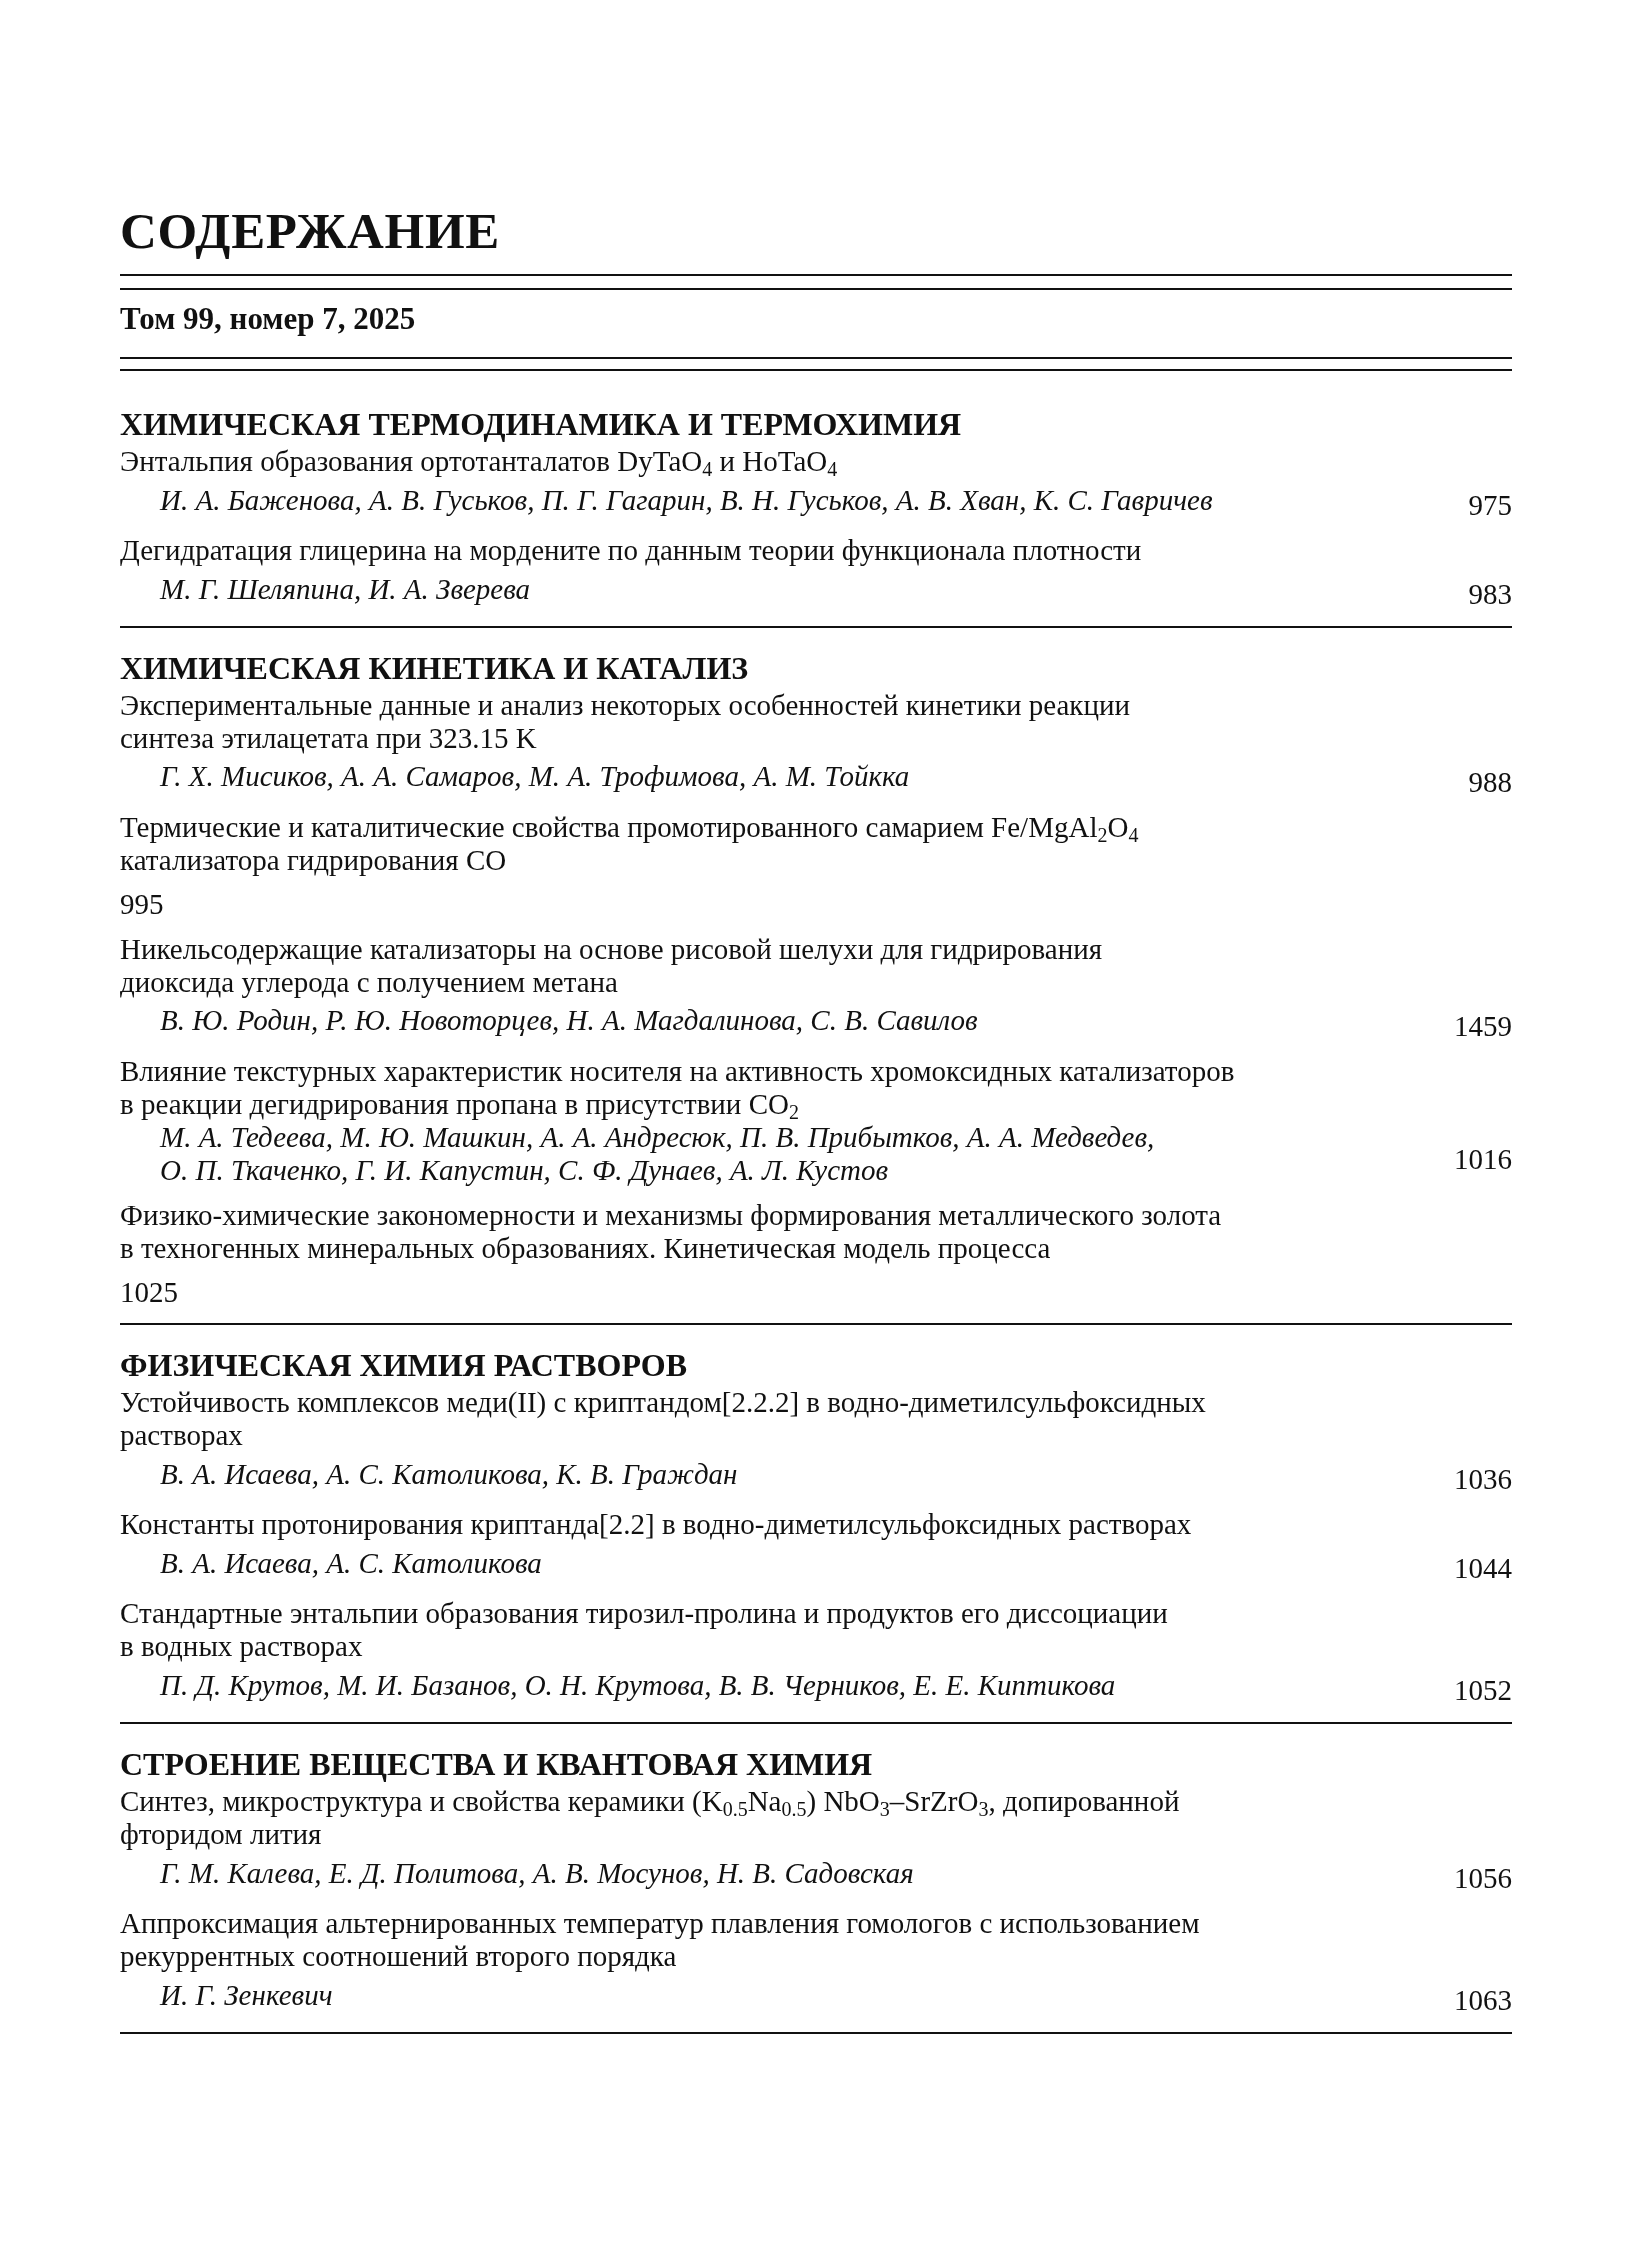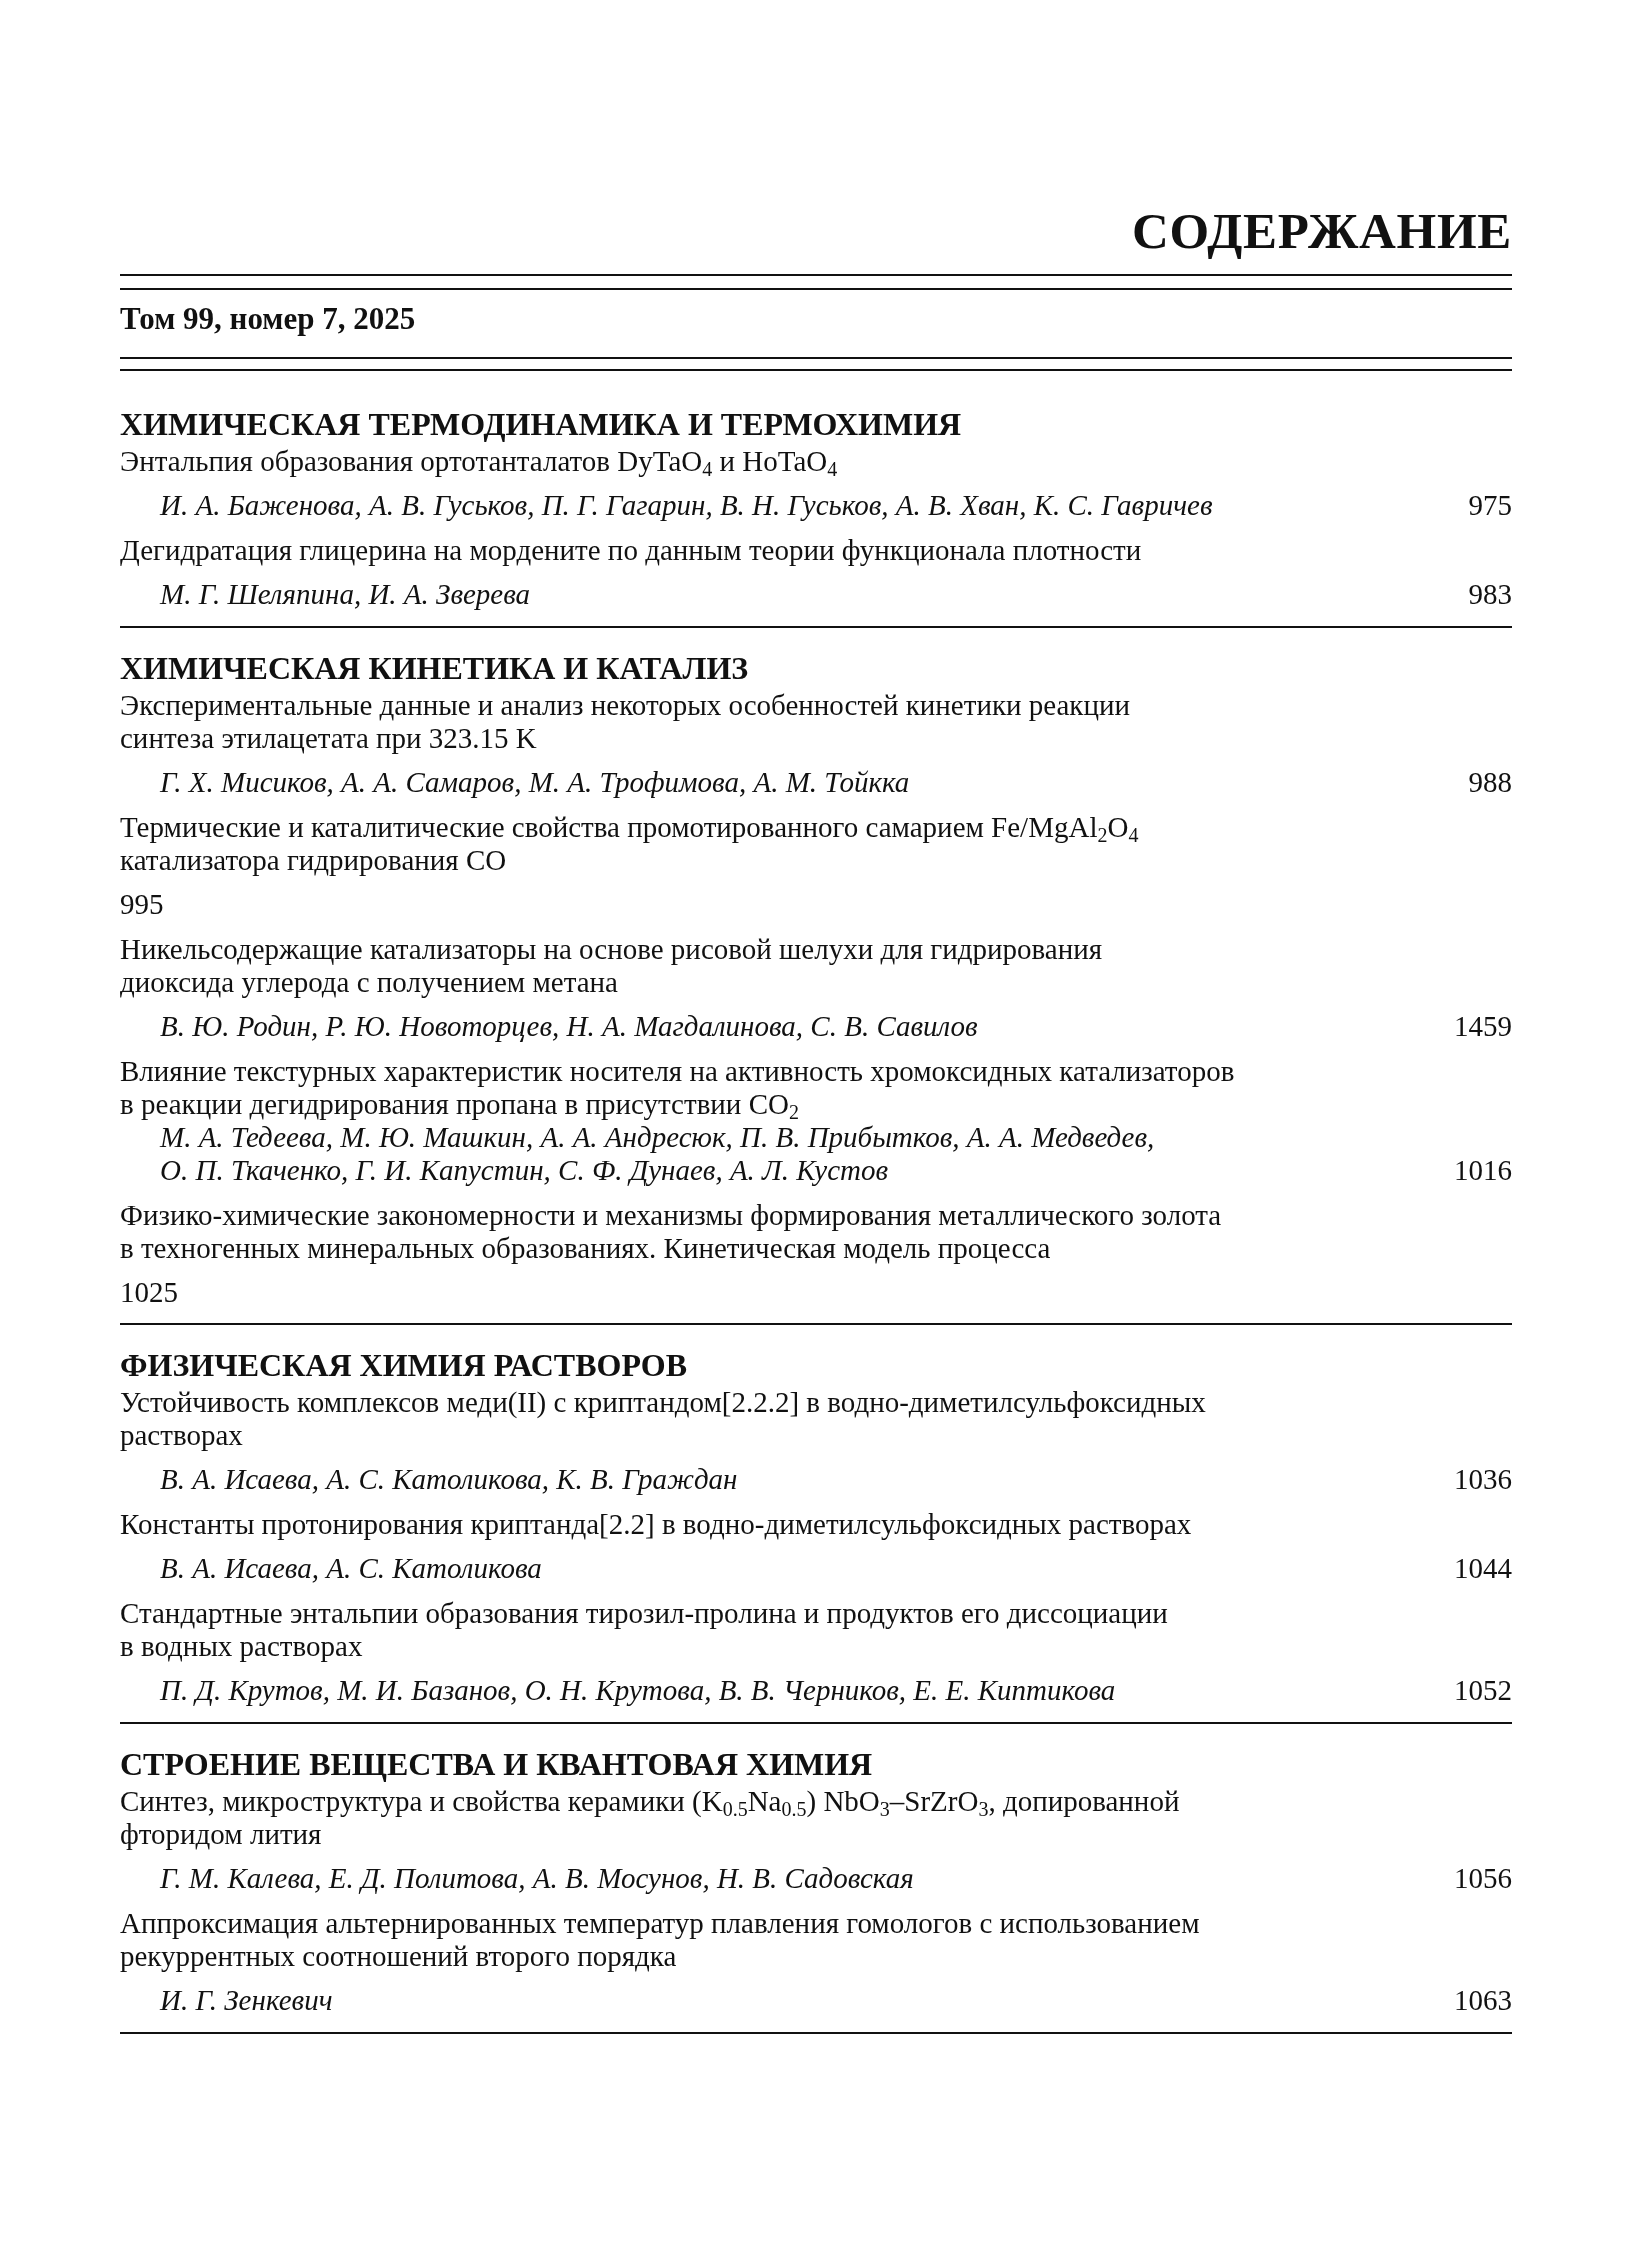--- a/index.html
+++ b/index.html
@@ -1,26 +1,26 @@
 <!DOCTYPE html>
 <html style="font-size:10.7px"><head>
 <meta charset="utf-8">
 <style>
   html,body{margin:0;padding:0;background:#fff;}
   body{width:1626px;height:2261px;position:relative;font-family:"Liberation Serif","DejaVu Serif",serif;color:#111;}
   .page{position:absolute;left:120px;top:0;width:1392px;}
-  .title{position:absolute;top:202px;left:0;width:1392px;text-align:right;font-weight:bold;font-size:51px;letter-spacing:0.7px;}
+  .title{position:absolute;top:202px;left:0;width:1392px;text-align:left;font-weight:bold;font-size:51px;letter-spacing:0.7px;}
   .rule{position:absolute;left:0;width:1392px;border-top:2.7px solid #111;}
   .issue{position:absolute;top:301px;left:0;font-weight:bold;font-size:31px;}
   .content{position:absolute;top:390px;left:0;width:1392px;}
   .section{border-bottom:2px solid #111;padding-bottom:2.7px;margin-bottom:19px;}
   .sec-title{font-weight:bold;font-size:32px;line-height:42px;margin-bottom:0;margin-top:13px;}
   .article{margin-bottom:12px;}
   .art-title{font-size:29px;line-height:33px;max-width:1276px;}
-  .art-foot{display:flex;justify-content:space-between;align-items:flex-end;gap:16px;}
+  .art-foot{display:flex;justify-content:space-between;align-items:center;gap:16px;}
   .authors{font-style:italic;font-size:29px;line-height:33px;padding-left:40px;white-space:pre-line;}
   .pageno{font-size:29px;line-height:33px;margin-top:11px;}
   sub{font-size:20px;vertical-align:-5.4px;line-height:0;}
 </style>
 </head>
 <body>
 
 <div class="page">
   <div class="title">СОДЕРЖАНИЕ</div>
   <div class="rule" style="top:274px"></div>

